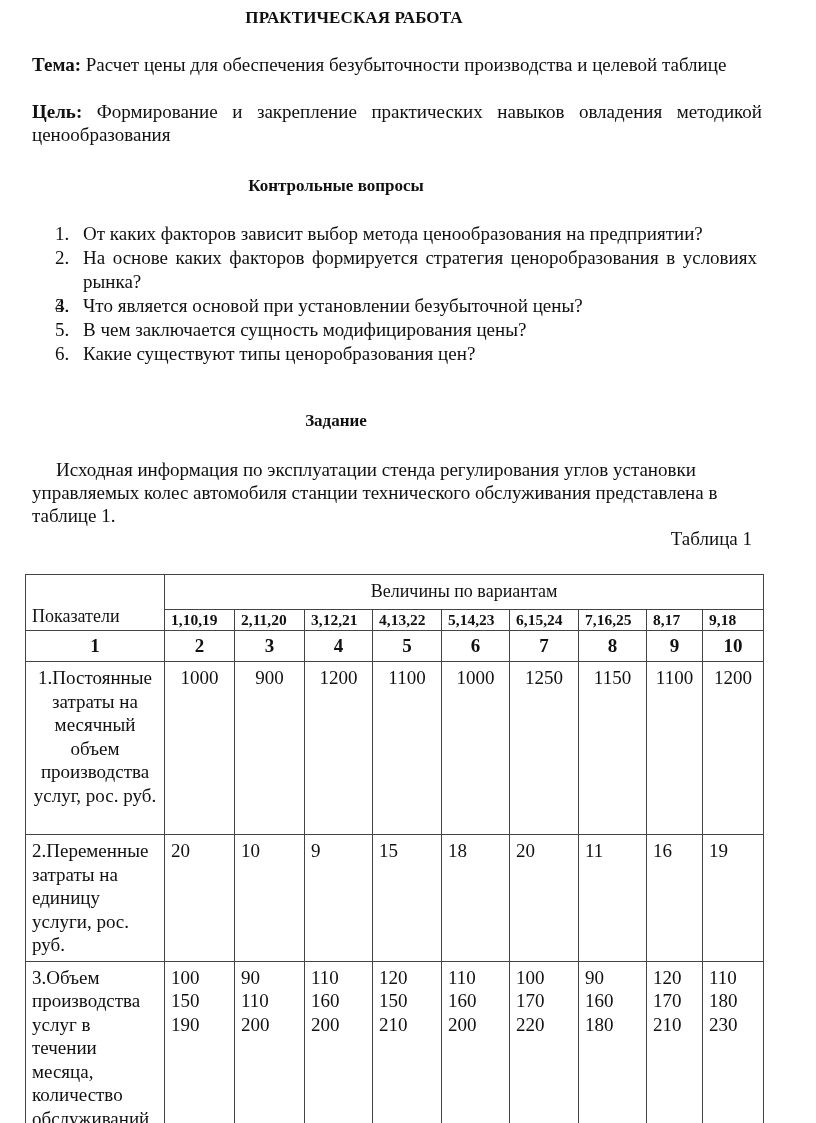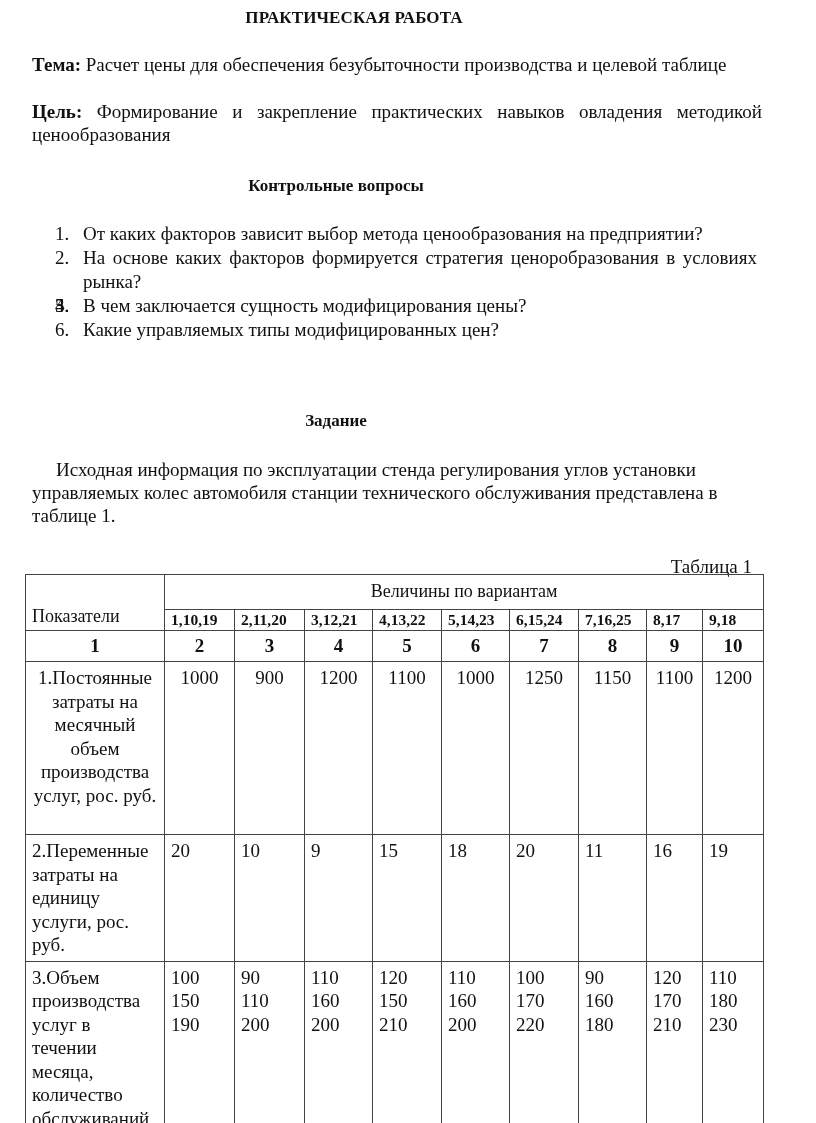--- a/index.html
+++ b/index.html
@@ -16,21 +16,21 @@
     .para { left: 32px; width: 730px; font-size: 19px; line-height: 23px; }
     .para b { font-weight: bold; }
     .justify { text-align: justify; text-align-last: left; }
     .center-h { left: 0; width: 672px; text-align: center; font-weight: bold; font-size: 17px; }
     ol.questions {
       position: absolute; left: 32px; top: 222px; width: 725px;
       margin: 0; padding: 0; list-style: none; font-size: 19px; line-height: 24px;
     }
     ol.questions li { position: relative; padding-left: 51px; text-align: justify; }
     ol.questions li .num { position: absolute; left: 23px; top: 0; }
-    .tablecap { right: 64px; top: 528px; font-size: 19px; margin-top: 28px; }
+    .tablecap { right: 64px; top: 528px; font-size: 19px; }
 
     table.data {
       position: absolute; left: 25px; top: 574px; width: 738px;
       border-collapse: collapse; font-size: 19px; table-layout: fixed;
     }
     table.data td {
       border: 1.3px solid #444; vertical-align: top; padding: 4px 6px; line-height: 23.5px;
     }
     .hdr-label { vertical-align: bottom !important; padding-bottom: 2px !important; font-size: 18px; margin-top: 48px; }
     .hdr-group { text-align: center; height: 26px; font-size: 18px; vertical-align: middle !important; }
@@ -53,23 +53,23 @@
 <div class="abs para justify" style="top:100px;">
   <b>Цель:</b><span> Формирование и закрепление практических навыков овладения методикой ценообразования</span>
 </div>
 
 <div class="abs center-h" style="top:176px;">Контрольные вопросы</div>
 
 <ol class="questions">
   <li><span class="num">1.</span><span>От каких факторов зависит выбор метода ценообразования на предприятии?</span></li>
   <li><span class="num">2.</span><span>На основе каких факторов формируется стратегия ценоробразования в условиях рынка?</span></li>
   <li><span class="num">3.</span></li>
-  <li><span class="num">4.</span></li>
+  <li><span class="num">4.</span><span>Что является основой при установлении безубыточной цены?</span></li>
   <li><span class="num">5.</span><span>В чем заключается сущность модифицирования цены?</span></li>
-  <li><span class="num">6.</span><span>Какие управляемых типы модифицированных цен?</span></li>
+  <li><span class="num">6.</span><span>Какие существуют типы ценоробразования цен?</span></li>
 </ol>
 
 <div class="abs center-h" style="top:411px;">Задание</div>
 
 <div class="abs para" style="top:458px; text-indent:24px; width:735px;">Исходная информация по эксплуатации стенда регулирования углов установки управляемых колес автомобиля станции технического обслуживания представлена в таблице 1.</div>
 
 <div class="abs tablecap">Таблица 1</div>
 
 <table class="data">
   <colgroup>

